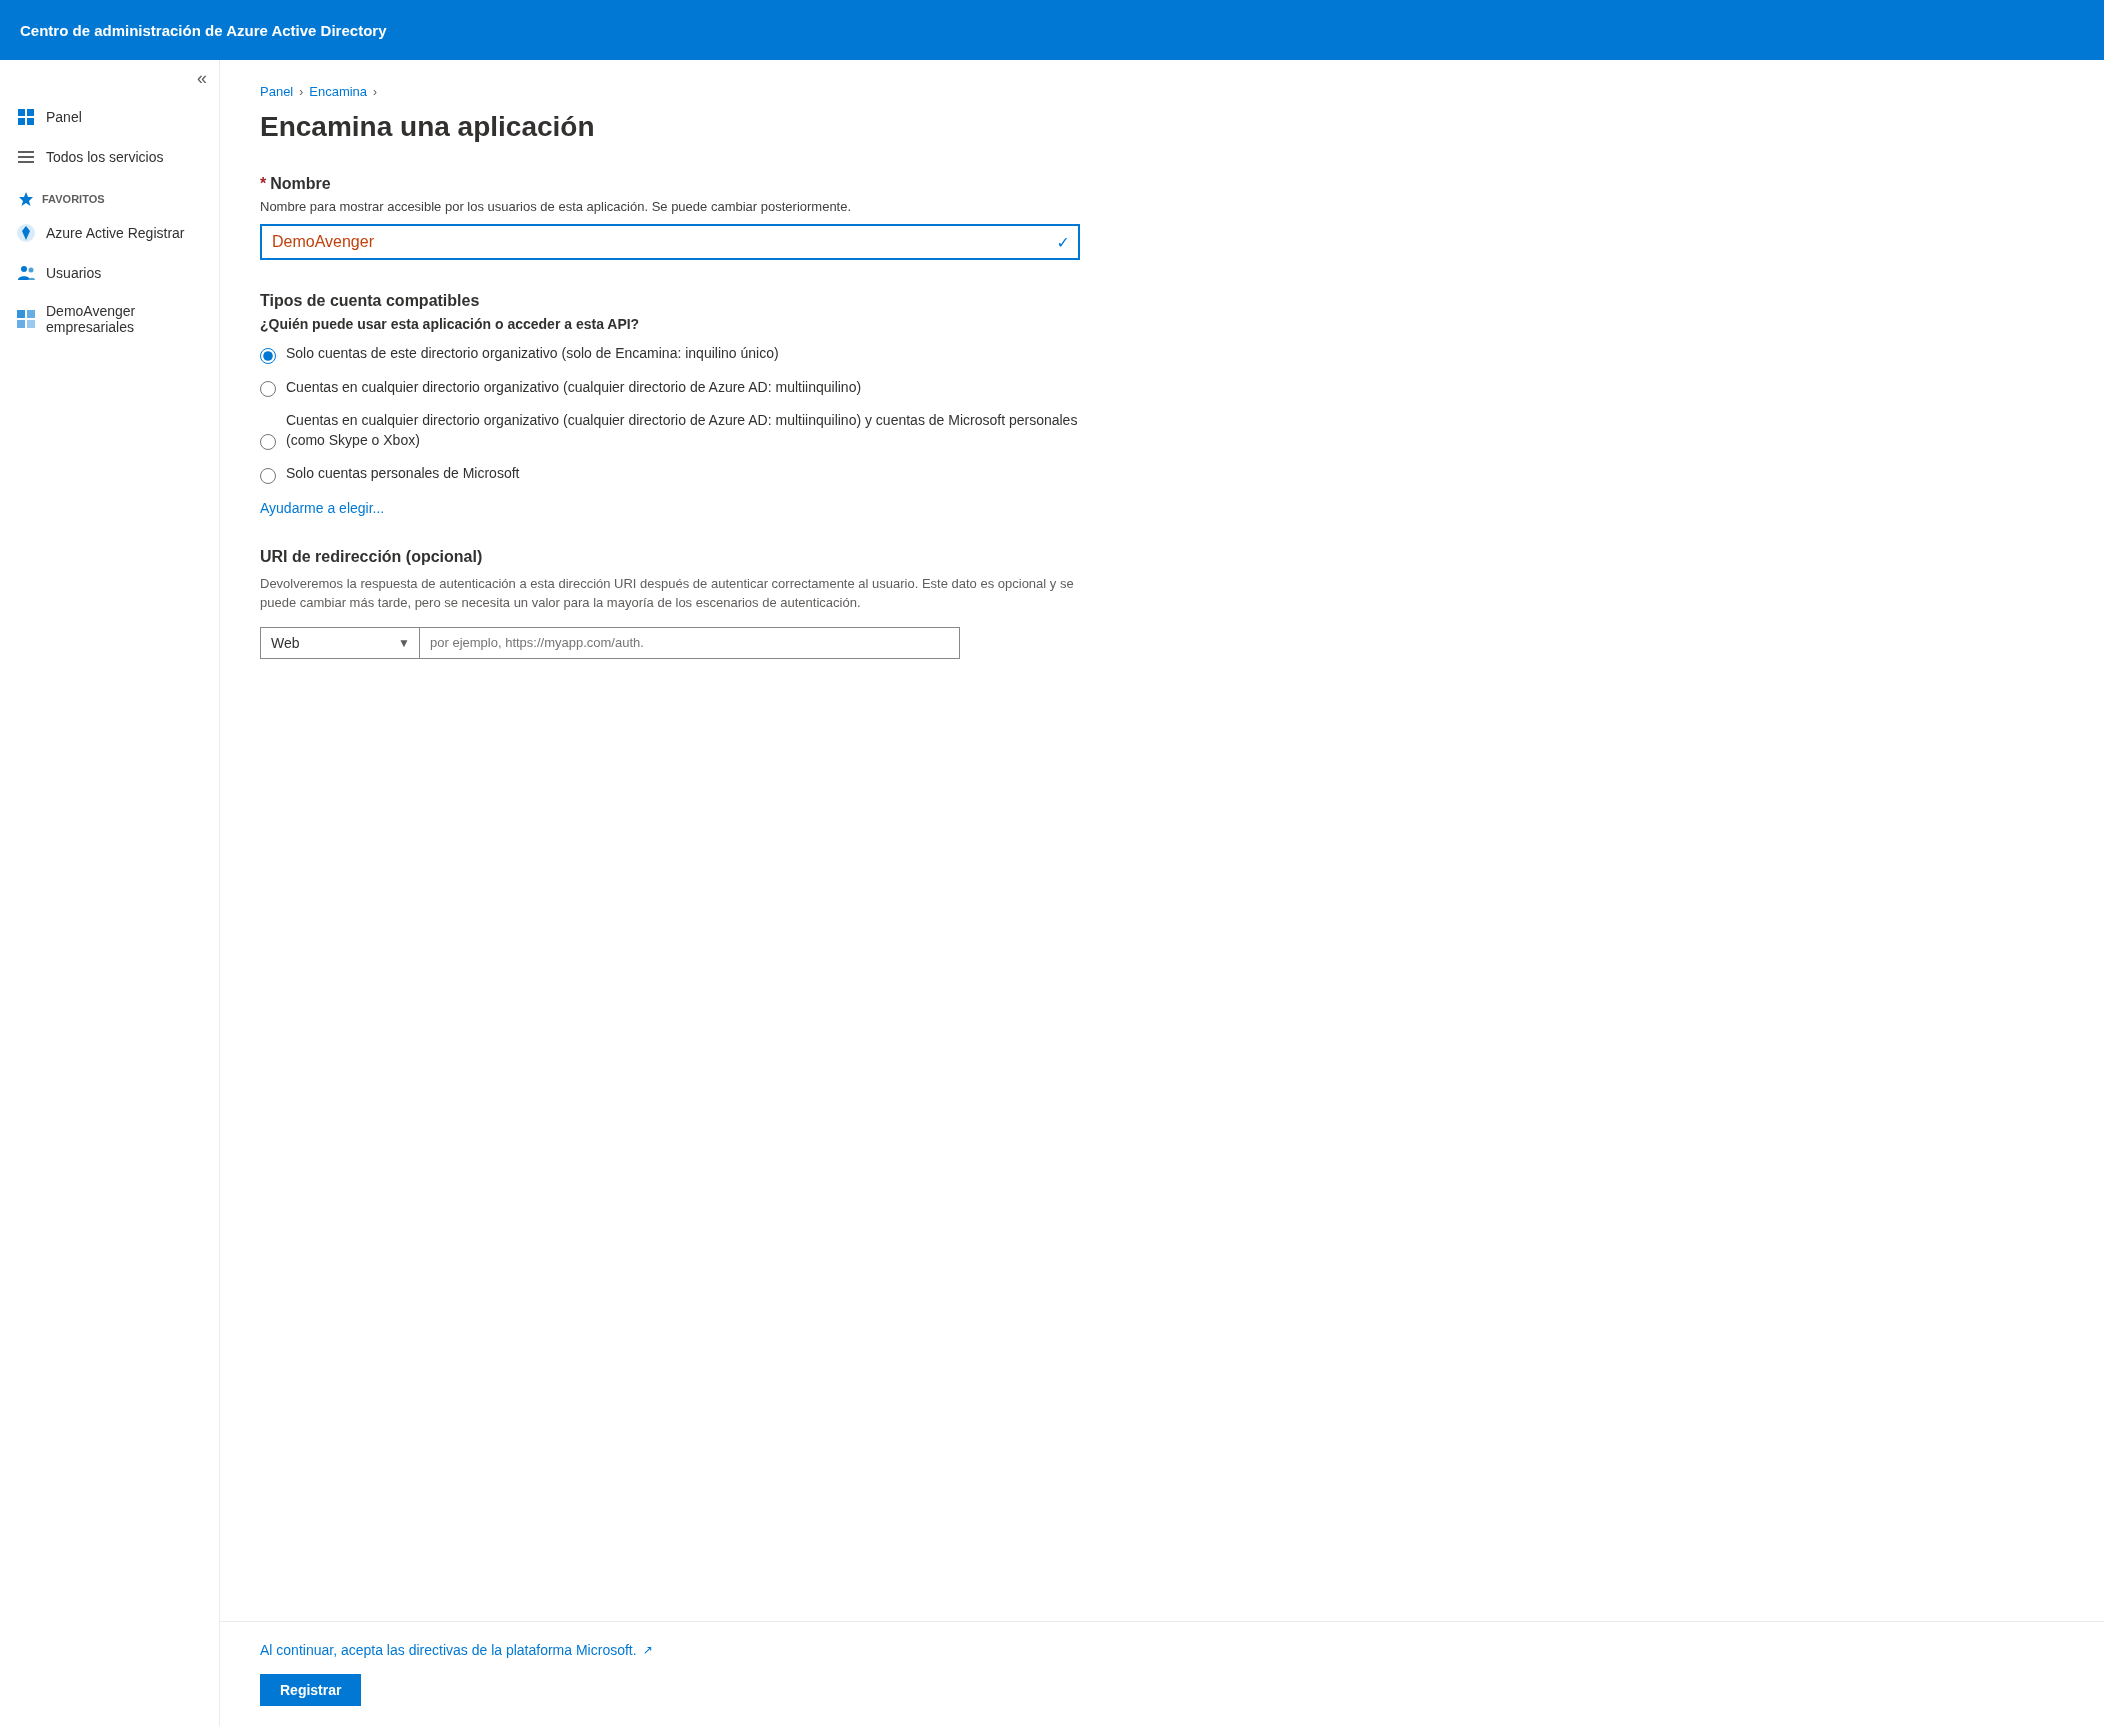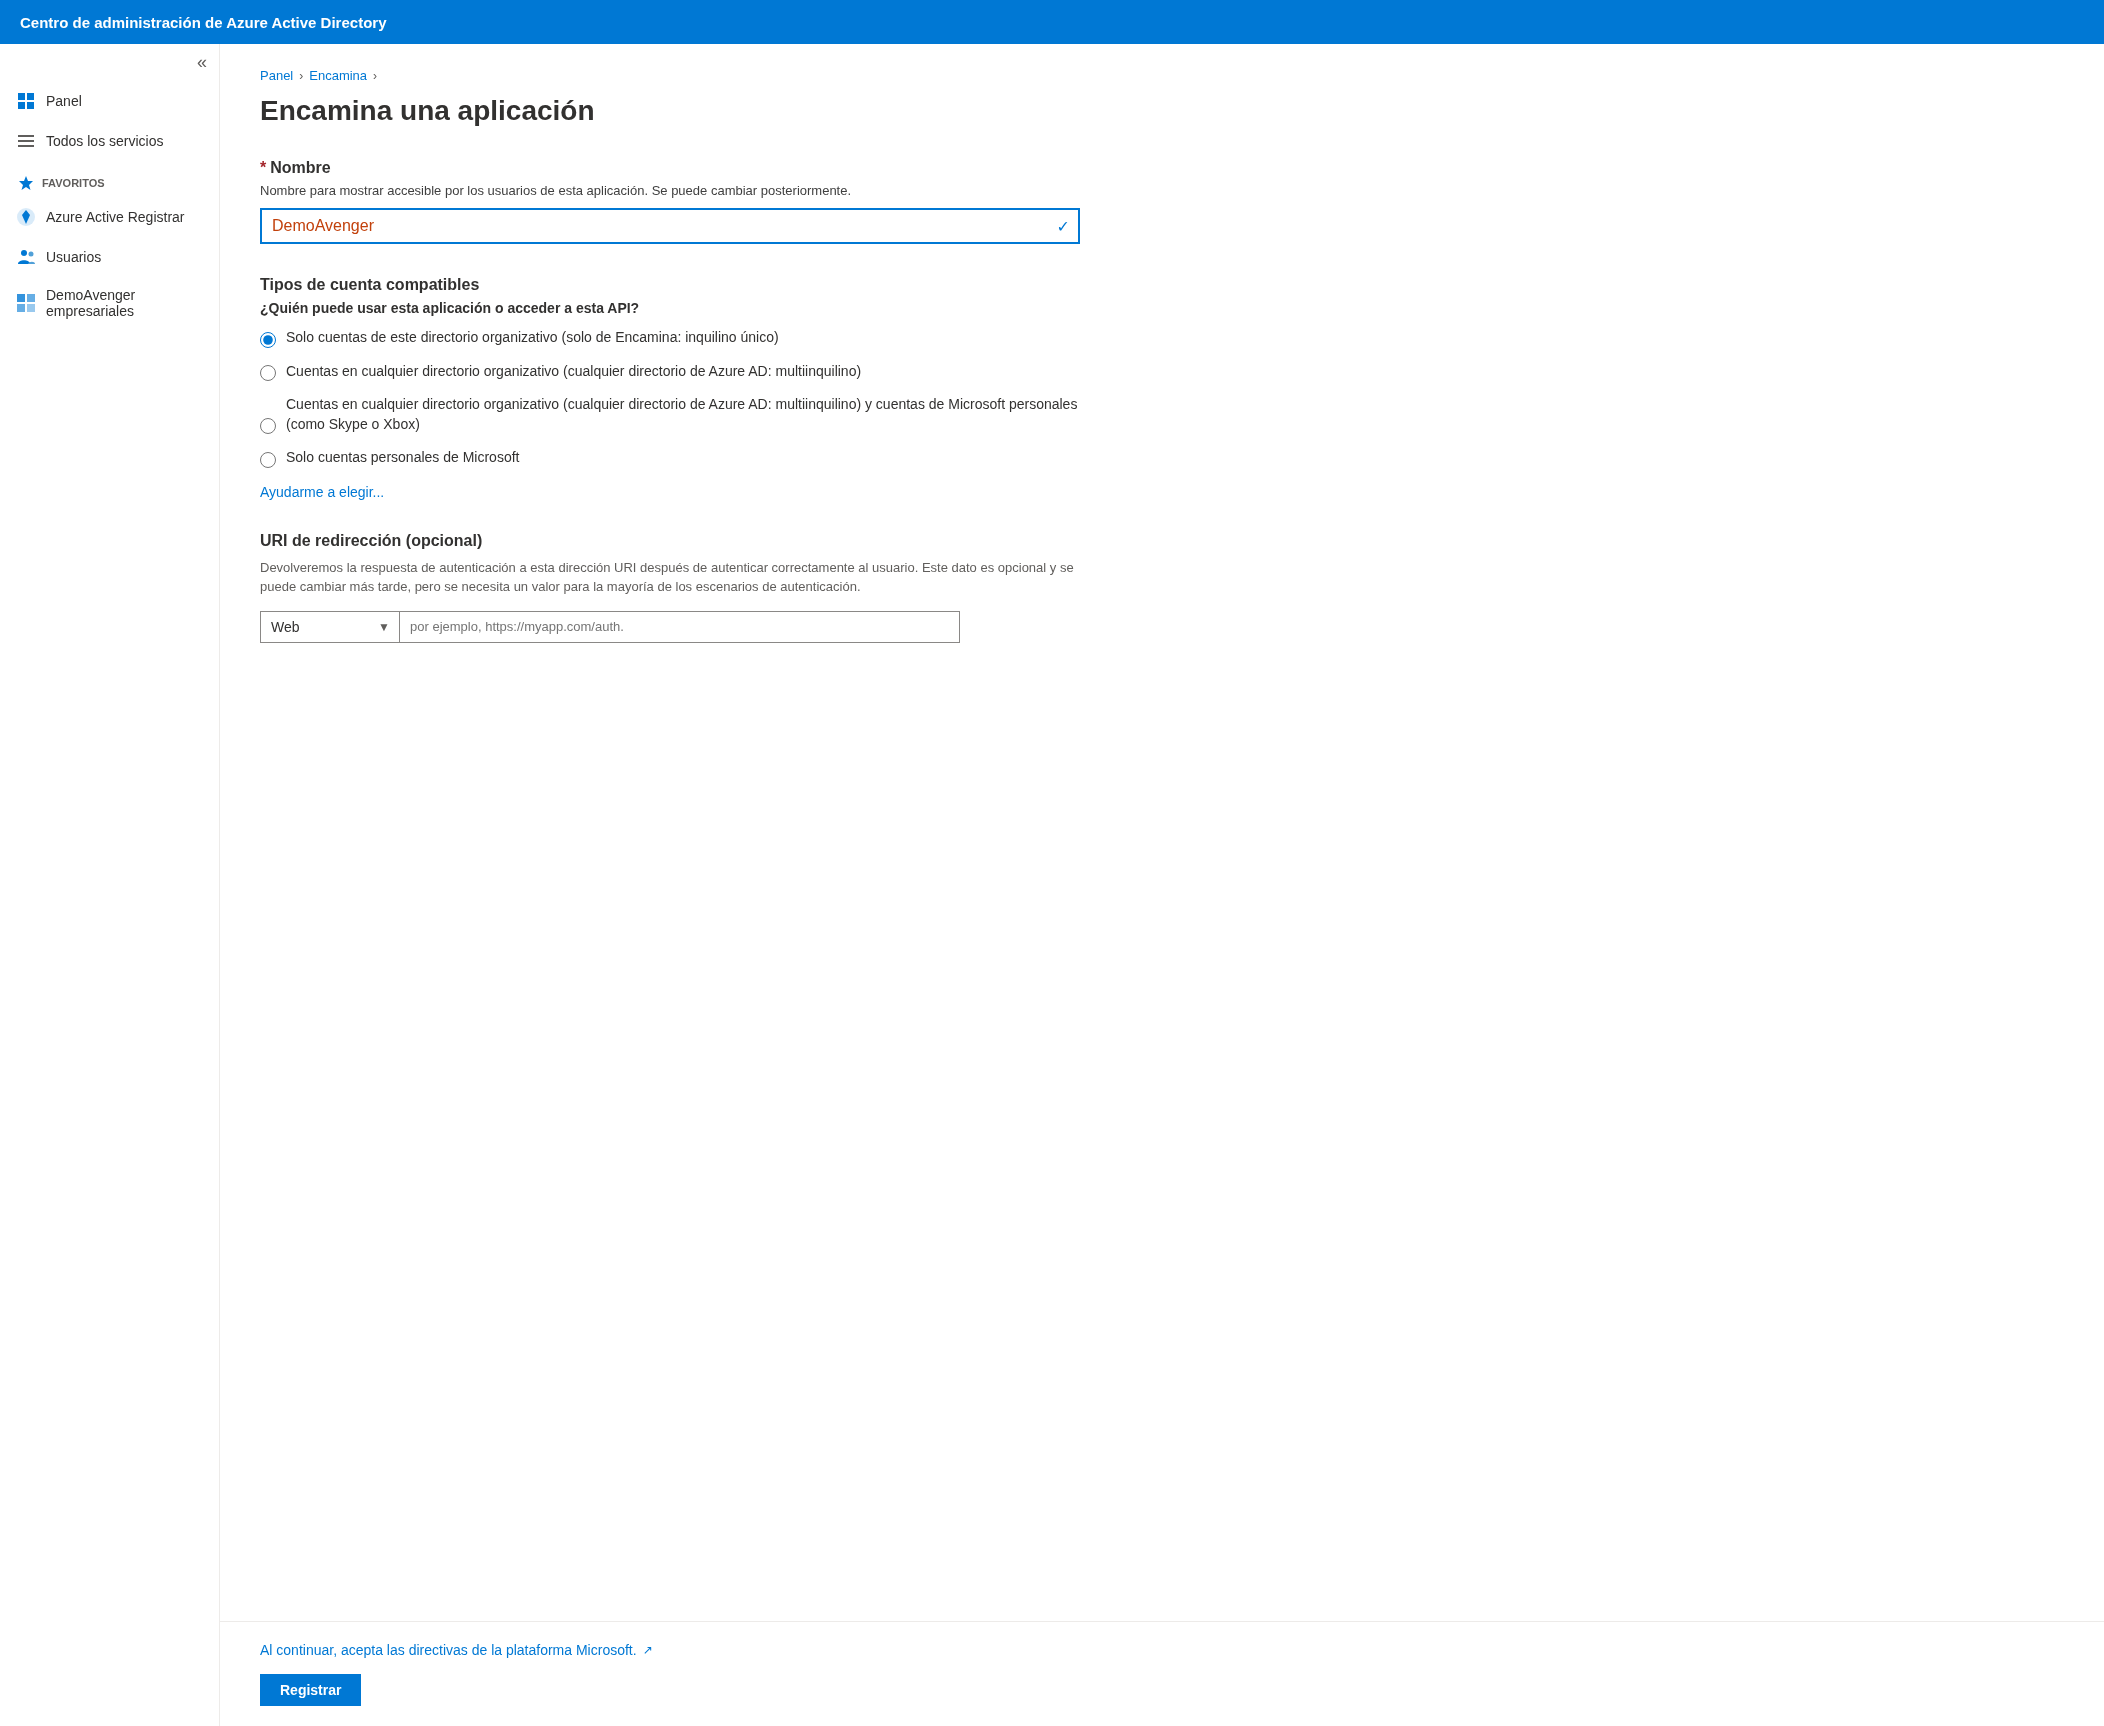--- a/index.html
+++ b/index.html
@@ -3,21 +3,21 @@
   <meta charset="utf-8">
   <style>
     * { box-sizing: border-box; margin: 0; padding: 0; }
     body { font-family: 'Segoe UI', Arial, sans-serif; font-size: 14px; color: #323130; background: #f3f2f1; display: flex; flex-direction: column; height: 100vh; }
 
     
     .topbar {
       background: #0078d4;
       color: white;
       padding: 0 20px;
-      height: 44px;
+      height: 60px;
       display: flex;
       align-items: center;
       flex-shrink: 0;
     }
     .topbar-title {
       font-size: 15px;
       font-weight: 600;
       color: white;
     }
 
@@ -210,21 +210,21 @@
       max-width: 860px;
       line-height: 1.5;
     }
     .uri-inputs {
       display: flex;
       gap: 0;
       max-width: 700px;
     }
     .uri-select-wrapper {
       position: relative;
-      width: 140px;
+      width: 160px;
     }
     .uri-select {
       width: 100%;
       padding: 7px 32px 7px 10px;
       border: 1px solid #8a8886;
       font-size: 14px;
       font-family: inherit;
       background: #fff;
       color: #323130;
       appearance: none;

